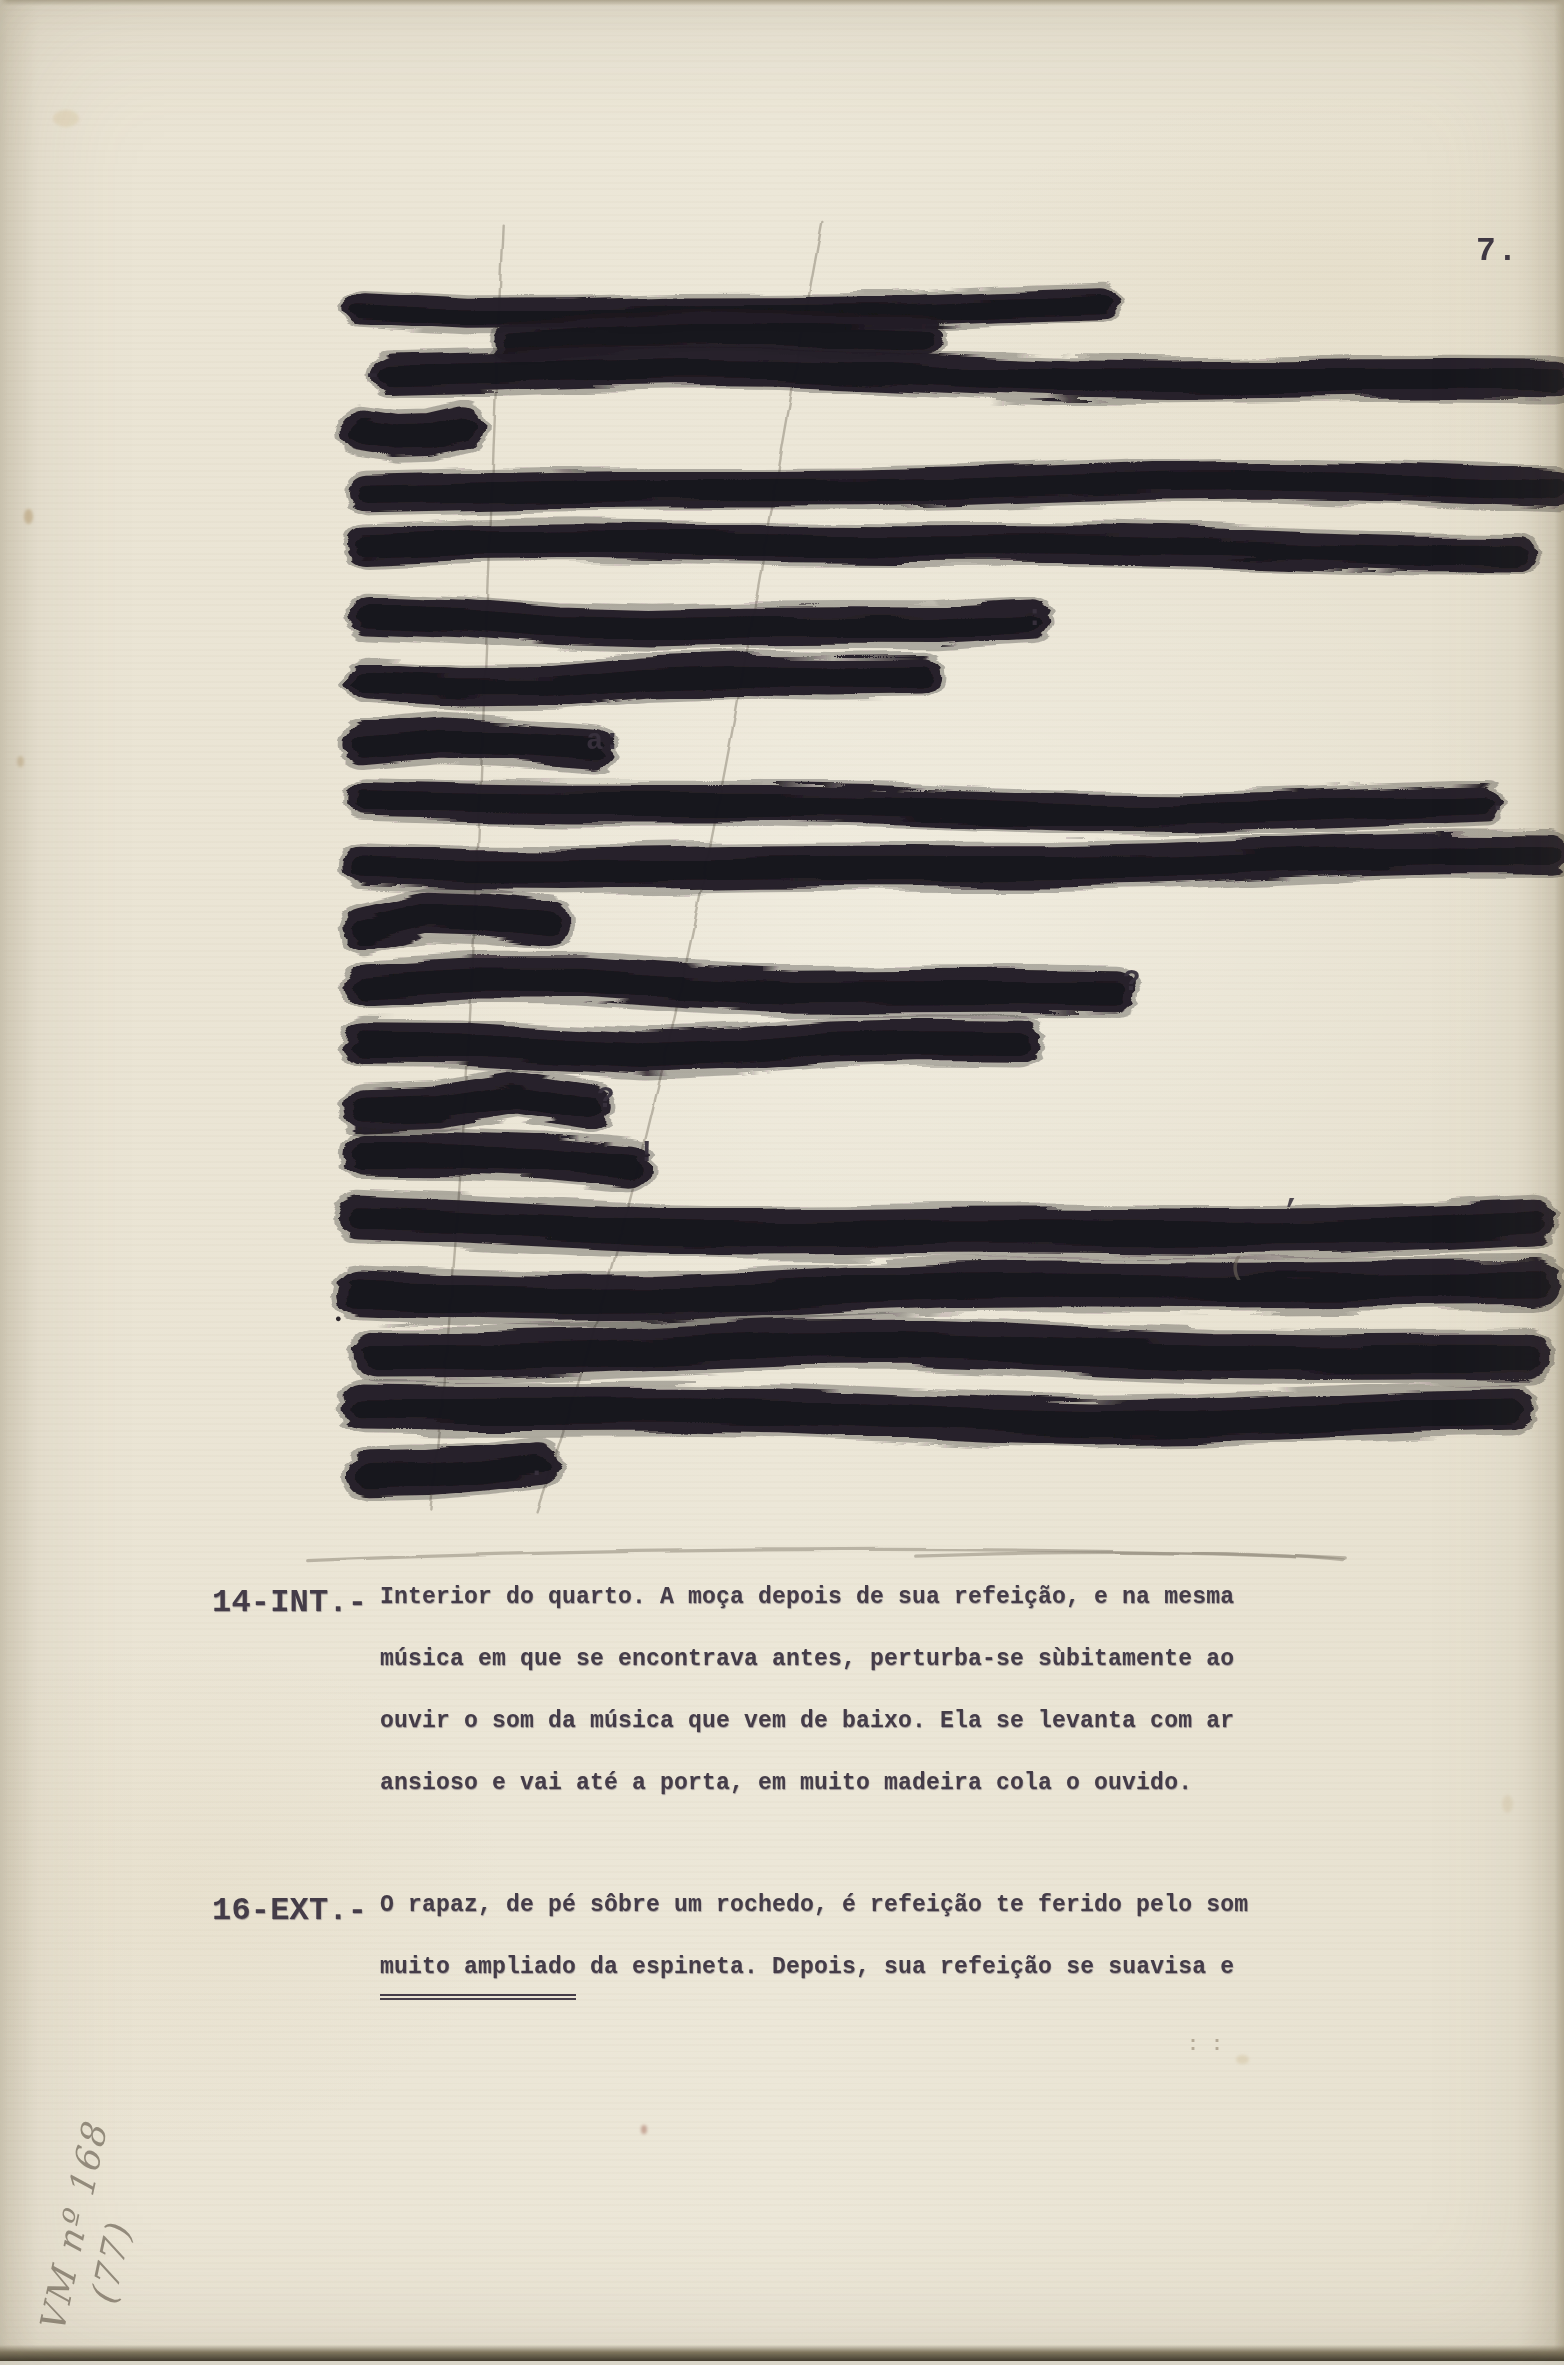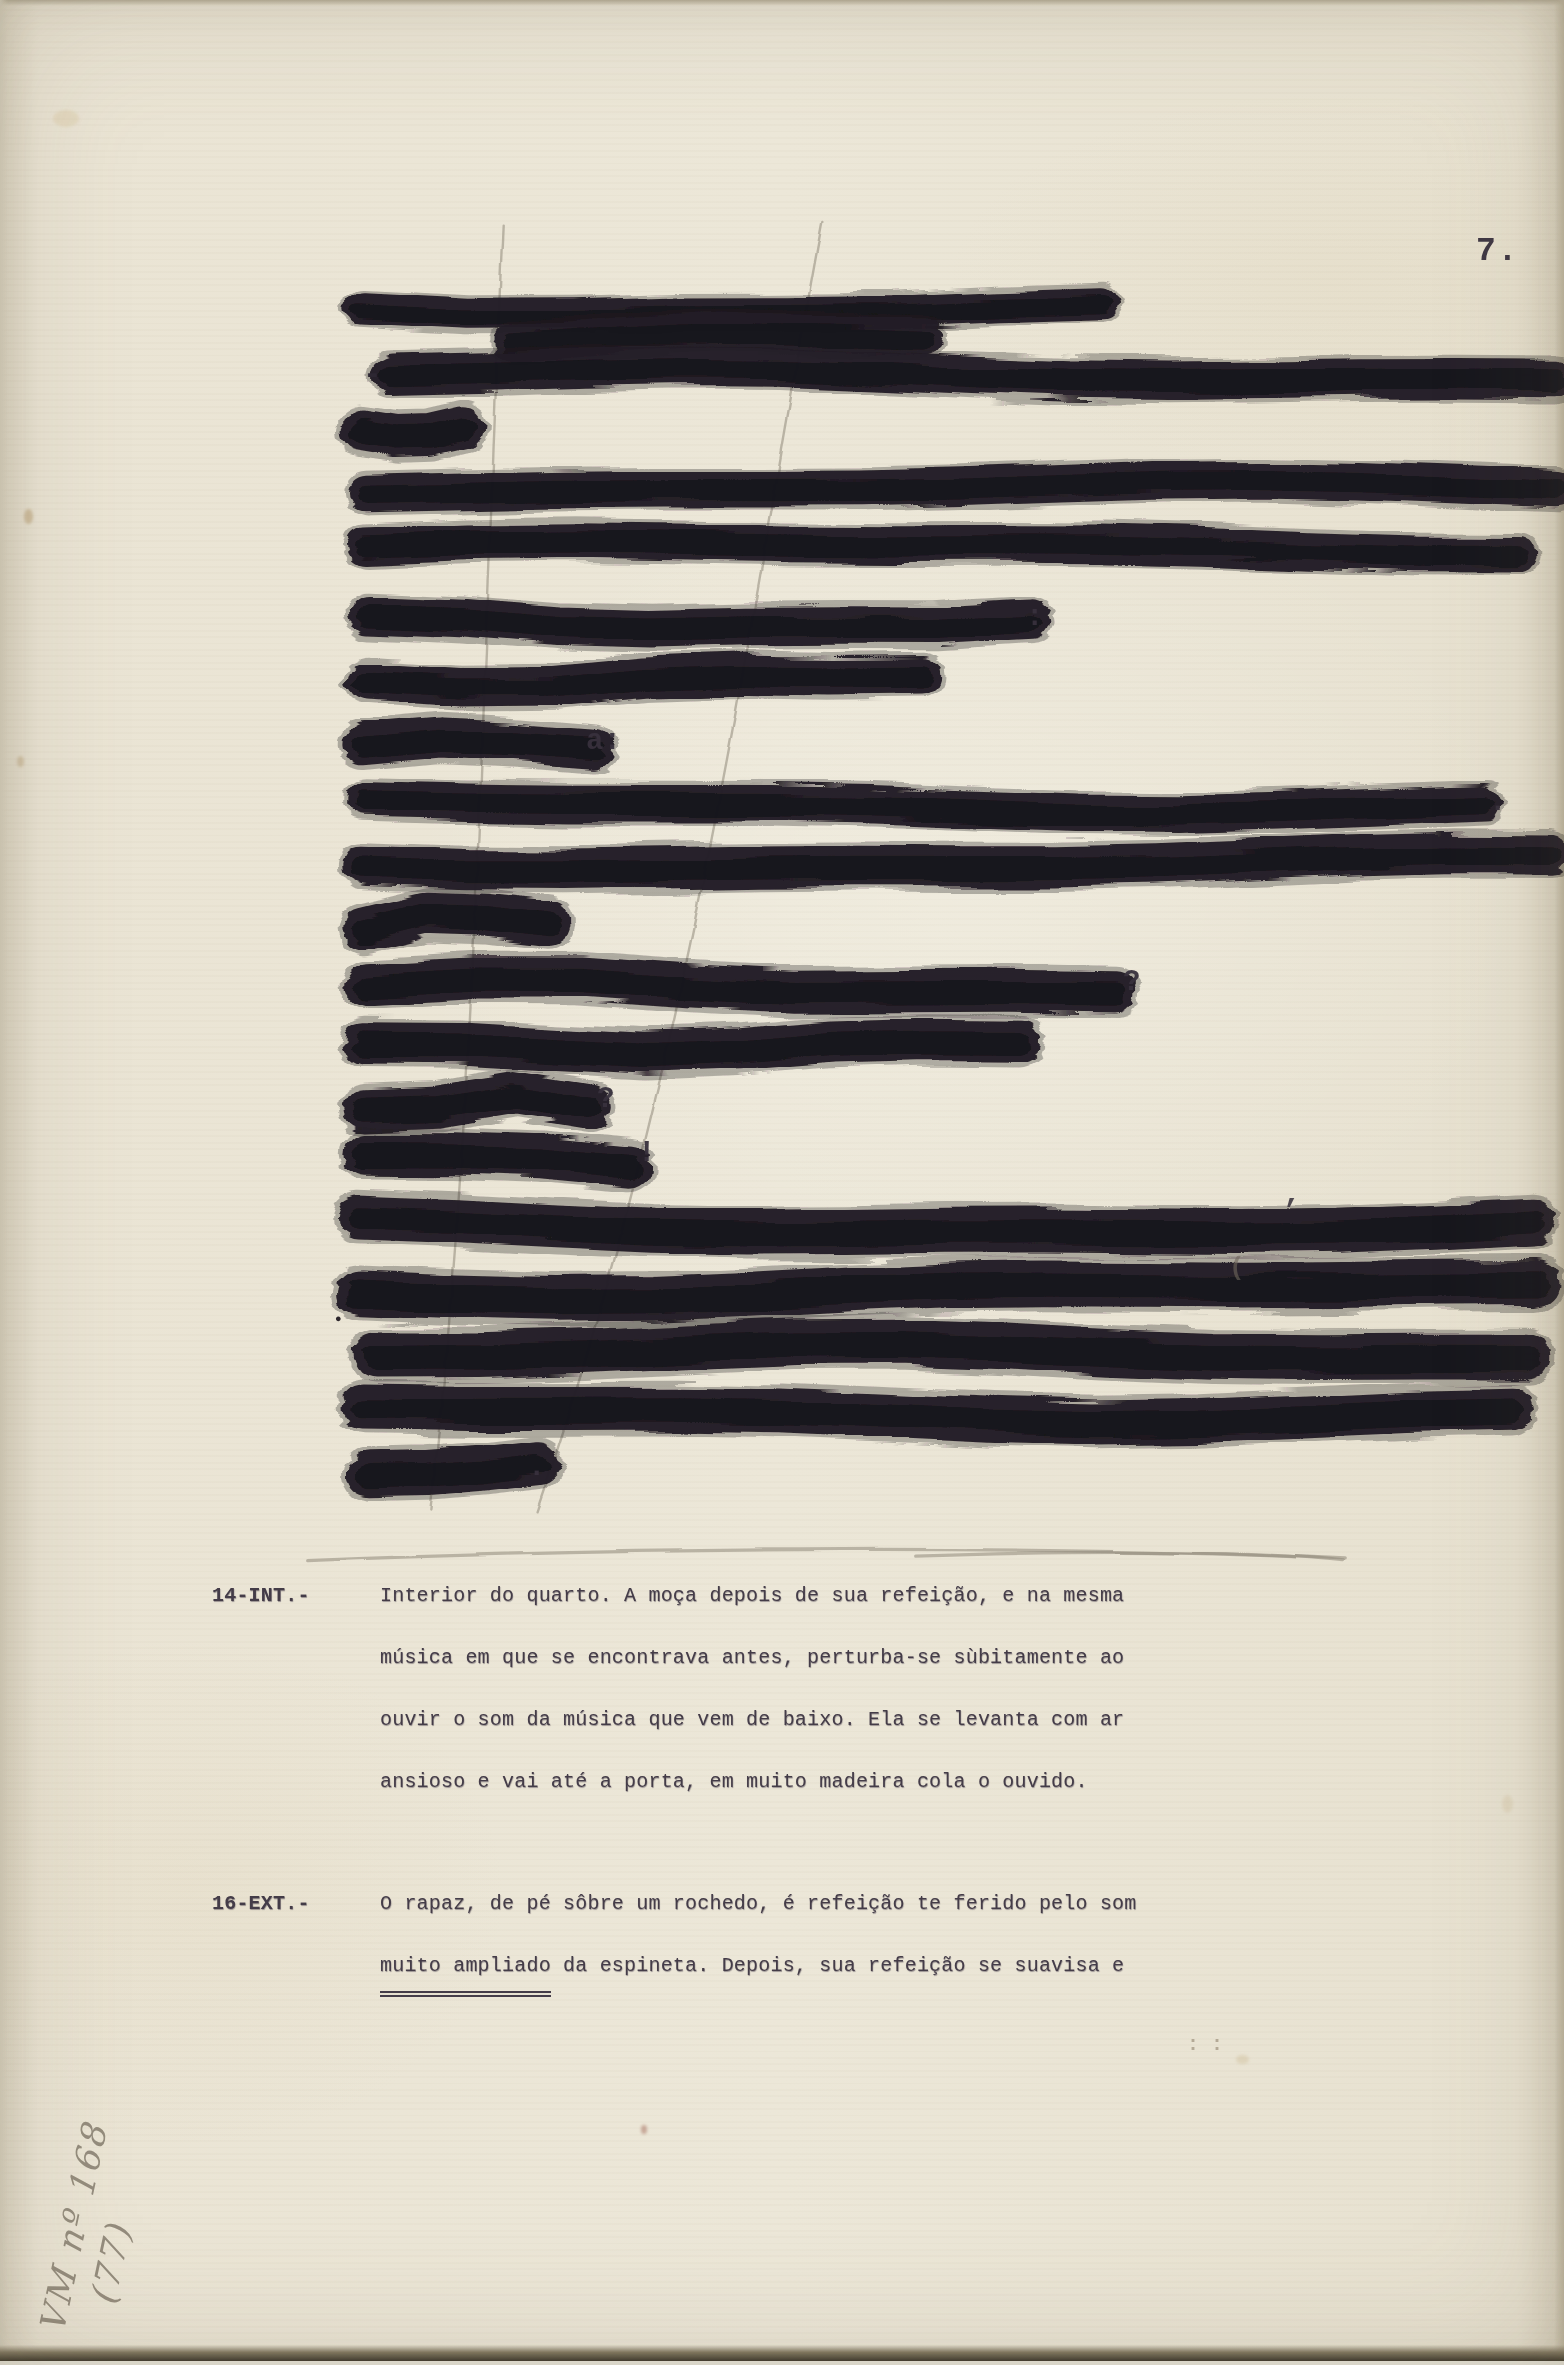--- a/index.html
+++ b/index.html
@@ -19,23 +19,23 @@
     background:linear-gradient(180deg,#b9b19c,rgba(185,177,156,0));}
   .edge-right{position:absolute;top:0;right:0;bottom:0;width:10px;
     background:linear-gradient(270deg,#c2baa4,rgba(194,186,164,0));}
   .edge-left{position:absolute;top:0;left:0;bottom:0;width:8.2px;
     background:linear-gradient(90deg,#d9d3c1,rgba(217,211,193,0));}
   .edge-bottom-band{position:absolute;left:0;right:0;bottom:5.5px;height:15.6px;
     background:linear-gradient(180deg,rgba(120,110,88,0),#837a63 45%,#3e392d);}
   .edge-bottom-light{position:absolute;left:0;right:0;bottom:0;height:5.5px;background:#ecead f;background:#eceadf;}
   .overlay{position:absolute;left:0;top:0;}
   .page-number{position:absolute;left:1476px;top:233px;font-size:33px;font-weight:700;color:#3f3844;letter-spacing:1.8px;}
-  .tw-line{position:absolute;font-size:20px;font-weight:400;color:#443c48;white-space:pre;letter-spacing:0.2px;
+  .tw-line{position:absolute;font-size:23px;font-weight:700;color:#443c48;white-space:pre;letter-spacing:0.2px;
     text-shadow:0.5px 0.6px 0.8px rgba(60,52,66,.45);}
-  .tw-label{position:absolute;font-size:20px;font-weight:700;color:#443c48;white-space:pre;letter-spacing:0.2px;
+  .tw-label{position:absolute;font-size:32px;font-weight:700;color:#443c48;white-space:pre;letter-spacing:0.2px;
     text-shadow:0.5px 0.6px 0.8px rgba(60,52,66,.45);}
   .seg-u{border-bottom:6.4px double #453d49;padding-bottom:14px;}
   .tail{position:absolute;font-weight:700;white-space:pre;font-family:"Liberation Mono","DejaVu Sans Mono",monospace;}
   .handwriting{position:absolute;left:33px;top:2323px;transform:rotate(-78deg) skewX(-6deg);transform-origin:0 0;
     font-family:"DejaVu Serif",serif;font-style:italic;font-size:35px;color:#8d8576;letter-spacing:2.7px;opacity:.92;}
   .handwriting .hw2{margin-left:42px;margin-top:3.7px;}
   .speck{position:absolute;border-radius:50%;filter:blur(1.8px);}
 </style>
 </head>
 <body>

